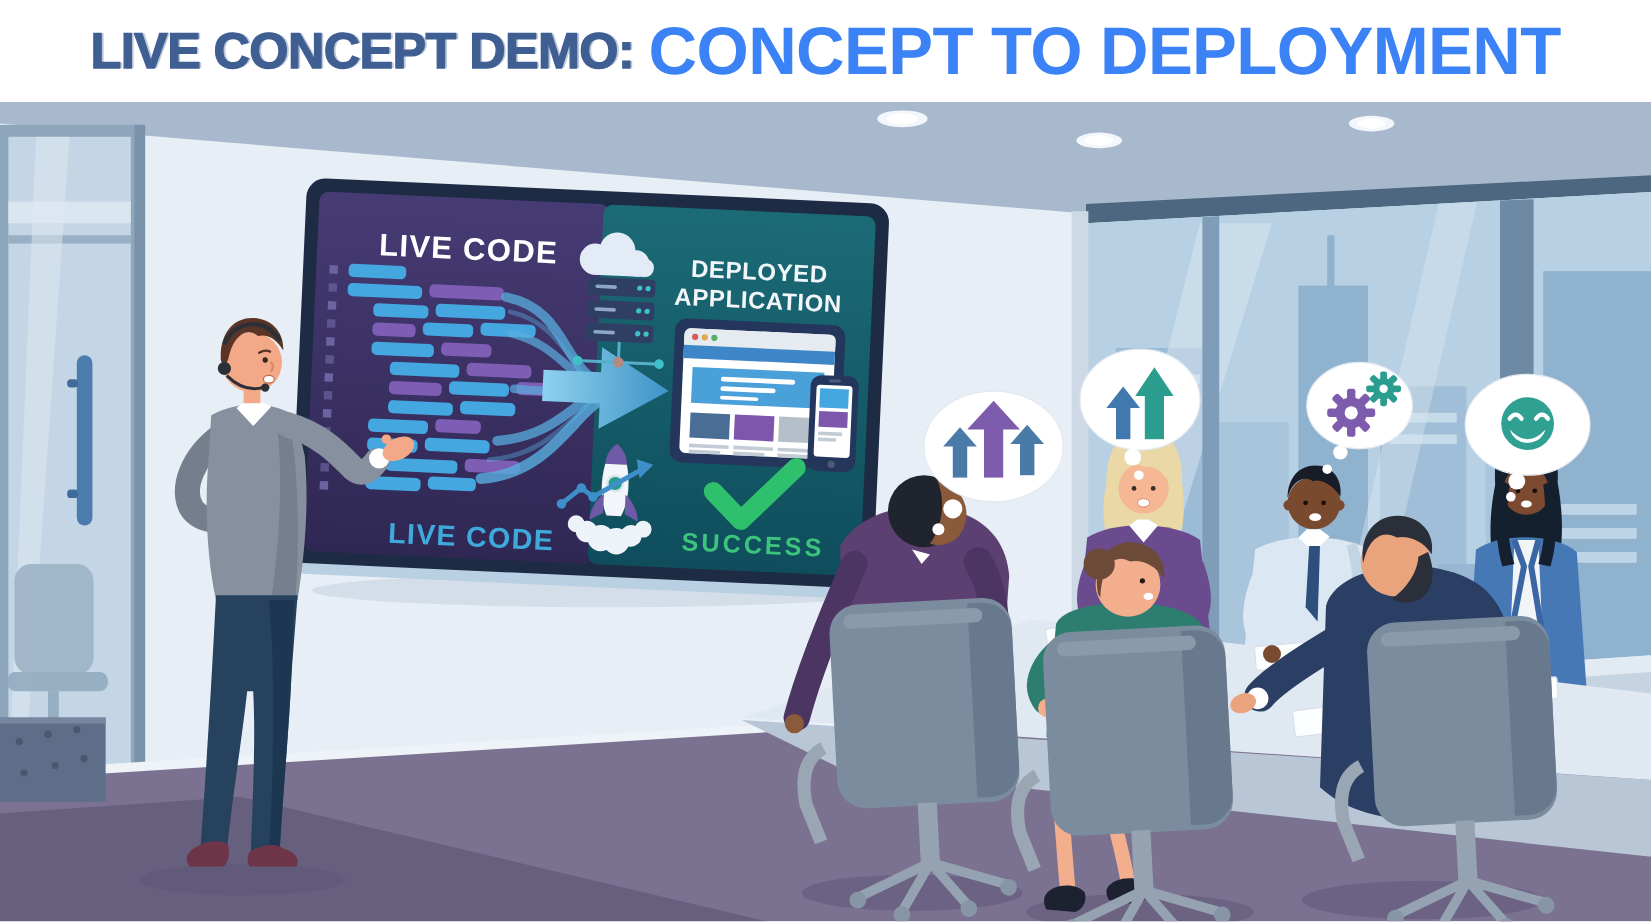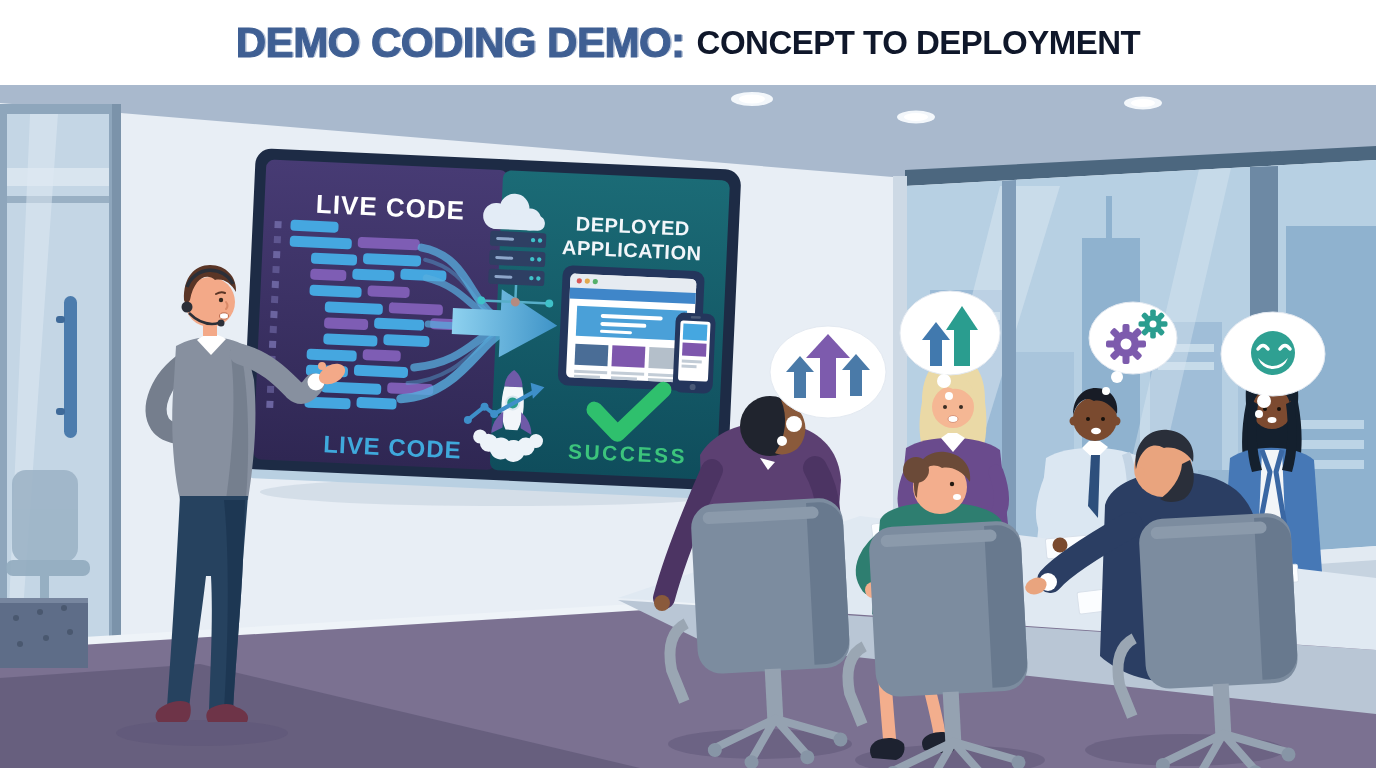--- a/index.html
+++ b/index.html
@@ -2,37 +2,37 @@
 <html><head>
 <meta charset="utf-8">
 <style>
   html,body{margin:0;padding:0;background:#fff;}
   .stage{position:relative;width:1376px;height:768px;overflow:hidden;background:#ffffff;
          font-family:"Liberation Sans",sans-serif;}
   .title-band{position:absolute;left:0;top:0;width:1376px;height:85px;background:#ffffff;
               display:flex;align-items:center;justify-content:center;z-index:5;}
   .title-band .t1{color:#3f5f93;font-weight:700;font-size:42px;letter-spacing:-0.5px;
                   -webkit-text-stroke:1.1px #3f5f93;text-shadow:2px 0 0 rgba(63,95,147,.35);}
-  .title-band .t2{color:#0f172a;font-weight:700;font-size:33px;letter-spacing:-0.5px;margin-left:12px;}
+  .title-band .t2{color:#3b82f6;font-weight:700;font-size:56px;letter-spacing:-0.5px;margin-left:12px;}
   svg.scene{position:absolute;left:0;top:0;width:1376px;height:768px;z-index:1;}
   .b{fill:#45a7e0}.p{fill:#7e5db4}.mk{fill:#6b64a0}
   .st{stroke:#58aede;fill:none;stroke-linecap:round}
   svg text{font-family:"Liberation Sans",sans-serif;font-weight:bold;}
   .t-live{fill:#ffffff;font-size:26px;letter-spacing:1px;text-anchor:middle;}
   .t-dep{fill:#f2f6fa;font-size:20px;letter-spacing:0.5px;text-anchor:middle;}
   .t-suc{fill:#3cc47c;font-size:21px;letter-spacing:2.5px;text-anchor:middle;}
   .t-live2{fill:#3fa9dc;font-size:24px;letter-spacing:1px;text-anchor:middle;}
 </style>
 </head>
 <body>
 
 <div class="stage">
 
   <div class="title-band">
-    <span class="t1">DEMO CODING DEMO:</span>
+    <span class="t1">LIVE CONCEPT DEMO:</span>
     <span class="t2">CONCEPT TO DEPLOYMENT</span>
   </div>
 
   <svg class="scene" viewBox="0 0 1376 768">
     <defs>
       <linearGradient id="gL" x1="0" y1="0" x2="0" y2="1">
         <stop offset="0" stop-color="#473b74"></stop>
           <stop offset="1" stop-color="#2f2753"></stop>
       </linearGradient>
       <linearGradient id="gR" x1="0" y1="0" x2="0" y2="1">

